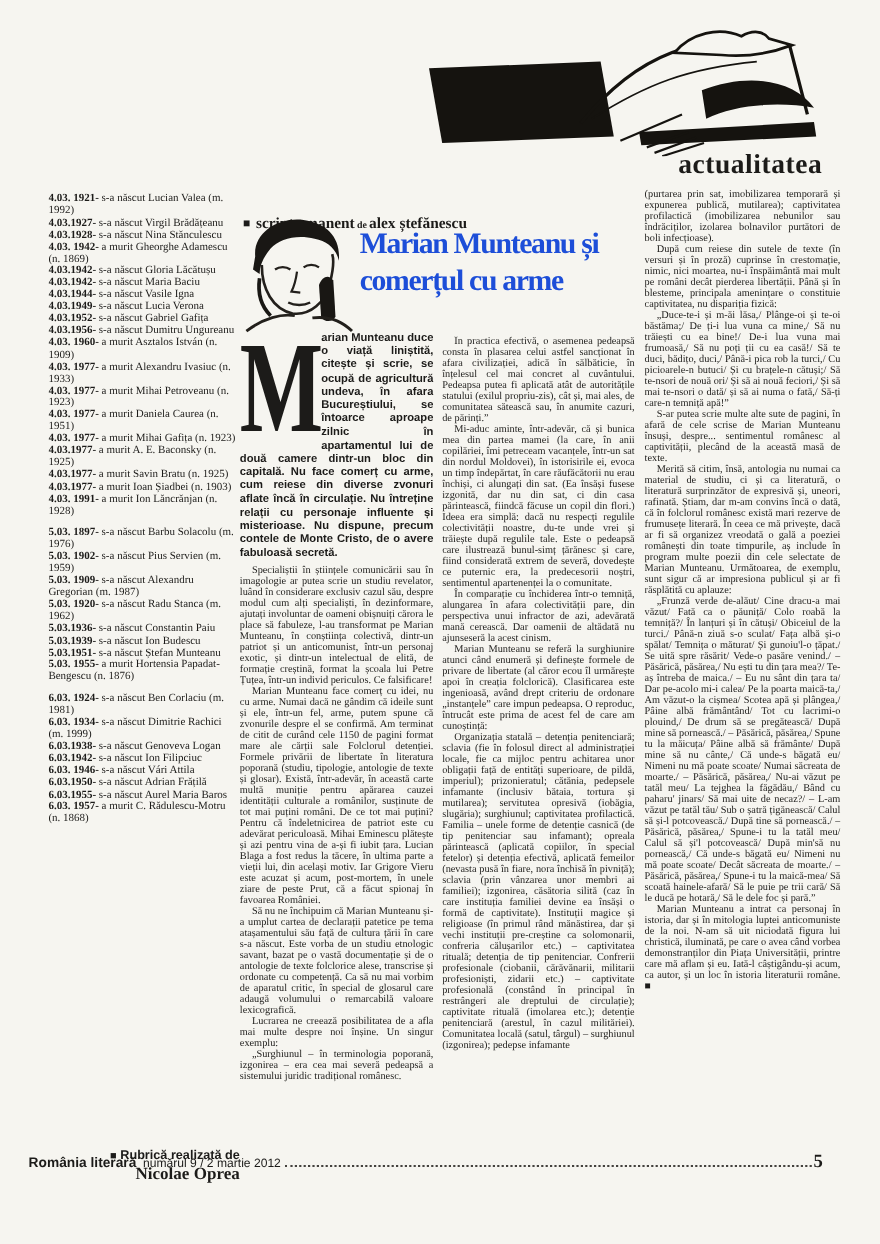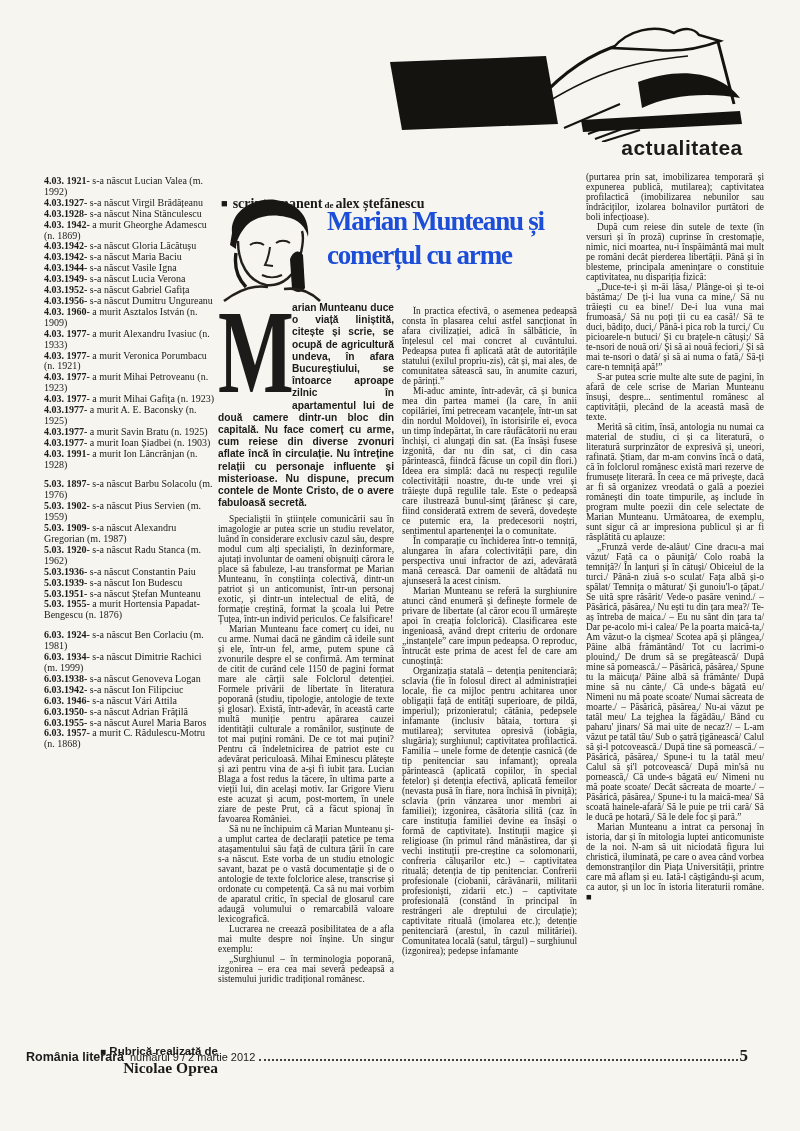--- a/index.html
+++ b/index.html
@@ -12,21 +12,21 @@
   .chrono-group{margin-bottom:9px;}
   .chrono-entry{margin:0;}
   .chrono-entry b{font-weight:bold;}
   .rubric{position:absolute;left:44px;top:1044px;width:174px;text-align:right;}
   .rubric-note{font-family:"Liberation Sans",sans-serif;font-weight:bold;font-size:11.5px;line-height:14px;}
   .rubric-note .sq{font-size:10px;}
   .rubric-author{font-family:"Liberation Serif",serif;font-size:15.5px;font-weight:bold;line-height:18px;}
   
   .masthead-graphic{position:absolute;left:388px;top:16px;width:377px;height:126px;}
   .section-label{position:absolute;left:598px;top:136px;width:168px;text-align:center;
-                 font-family:Liberation Sans, sans-serif;font-weight:bold;font-size:21px;letter-spacing:.5px;}
+                 font-family:Liberation Serif, serif;font-weight:bold;font-size:25px;letter-spacing:.5px;}
   
   .kicker{position:absolute;left:221px;top:176px;font-family:"Liberation Serif",serif;
           font-weight:bold;font-size:14px;white-space:nowrap;margin-top:20px;}
   .kicker .sq{font-size:11px;vertical-align:1px;margin-right:5px;}
   .kicker .de{font-size:9px;font-weight:bold;margin:0 2px;}
   
   .portrait{position:absolute;left:216px;top:193px;width:107px;height:114px;}
   
   .headline{position:absolute;left:327px;top:204px;width:252px;
             font-family:"Liberation Serif",serif;font-weight:bold;color:#1d4ed8;}
@@ -92,24 +92,24 @@
         <div class="chrono-entry"><b>4.03.1949-</b> <span>s-a născut Lucia Verona</span></div>
 
         <div class="chrono-entry"><b>4.03.1952-</b> <span>s-a născut Gabriel Gafița</span></div>
 
         <div class="chrono-entry"><b>4.03.1956-</b> <span>s-a născut Dumitru Ungureanu</span></div>
 
         <div class="chrono-entry"><b>4.03. 1960-</b> <span>a murit Asztalos István (n. 1909)</span></div>
 
         <div class="chrono-entry"><b>4.03. 1977-</b> <span>a murit Alexandru Ivasiuc (n. 1933)</span></div>
 
-        <div class="chrono-entry"><b>4.03. 1977-</b> <span>a murit Veronica Porumbacu (n. 1921)</span></div>
 
         <div class="chrono-entry"><b>4.03. 1977-</b> <span>a murit Mihai Petroveanu (n. 1923)</span></div>
 
+        <div class="chrono-entry"><b>4.03. 1977-</b> <span>a murit Daniela Caurea (n. 1951)</span></div>
 
         <div class="chrono-entry"><b>4.03. 1977-</b> <span>a murit Mihai Gafița (n. 1923)</span></div>
 
         <div class="chrono-entry"><b>4.03.1977-</b> <span>a murit A. E. Baconsky (n. 1925)</span></div>
 
         <div class="chrono-entry"><b>4.03.1977-</b> <span>a murit Savin Bratu (n. 1925)</span></div>
 
         <div class="chrono-entry"><b>4.03.1977-</b> <span>a murit Ioan Șiadbei (n. 1903)</span></div>
 
         <div class="chrono-entry"><b>4.03. 1991-</b> <span>a murit Ion Lăncrănjan (n. 1928)</span></div>

